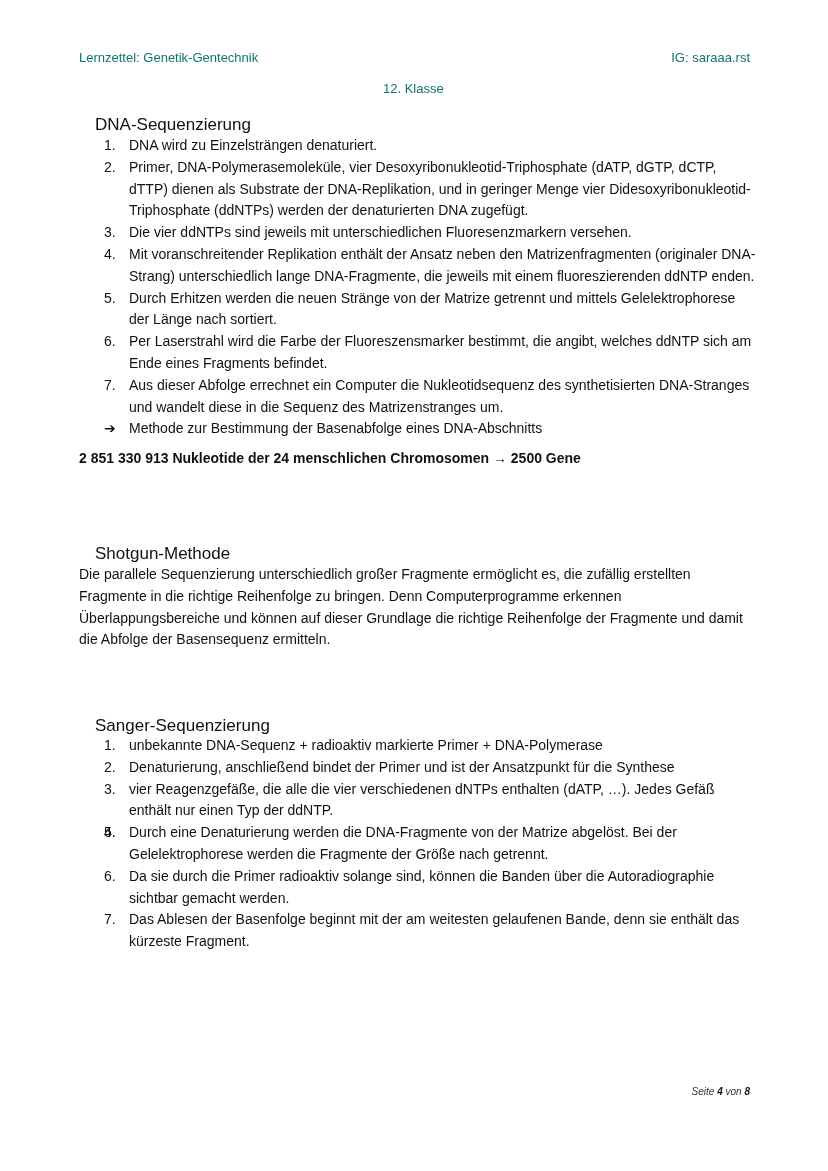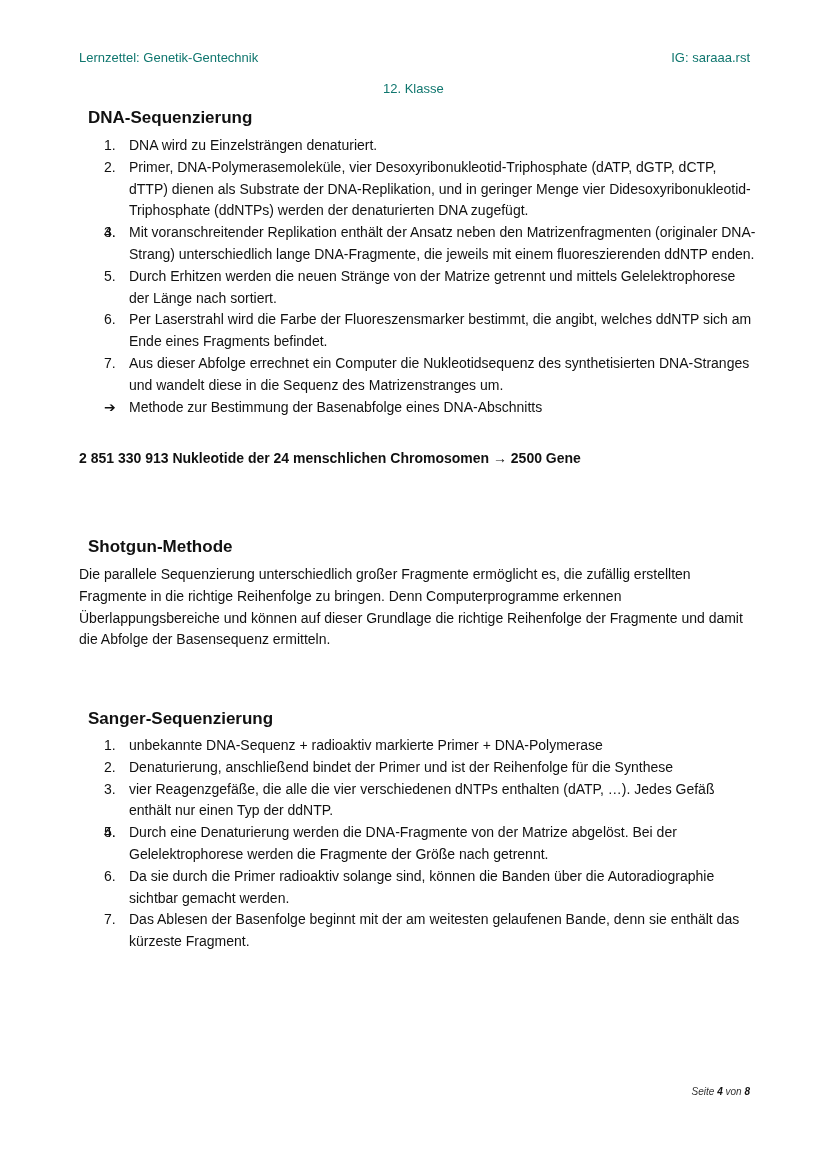--- a/index.html
+++ b/index.html
@@ -31,23 +31,23 @@
       color: #0f766e;
     }
     .header .left { position: absolute; left: 0; top: 0; }
     .header .center { position: absolute; left: 304px; top: 0; margin-top: 31px; }
     .header .right { position: absolute; right: 0; top: 0; text-align: center; }
 
     .section-title {
       position: absolute;
       left: 79px;
       font-size: 17px;
-      font-weight: bold;
+      font-weight: normal;
       color: #111111;
-      margin: 9px;
+      margin: 16px;
     }
 
     .list {
       position: absolute;
       left: 79px;
       width: 680px;
       margin: 0;
       padding: 0;
       list-style: none;
       font-size: 14px;
@@ -114,20 +114,21 @@
     <li>
       <span class="num">1.</span>
       <span>DNA wird zu Einzelsträngen denaturiert.</span>
     </li>
     <li>
       <span class="num">2.</span>
       <span>Primer, DNA-Polymerasemoleküle, vier Desoxyribonukleotid-Triphosphate (dATP, dGTP, dCTP, dTTP) dienen als Substrate der DNA-Replikation, und in geringer Menge vier Didesoxyribonukleotid-Triphosphate (ddNTPs) werden der denaturierten DNA zugefügt.</span>
     </li>
     <li>
       <span class="num">3.</span>
+      <span>Die vier ddNTPs sind jeweils mit unterschiedlichen Fluoresenzmarkern versehen.</span>
     </li>
     <li>
       <span class="num">4.</span>
       <span>Mit voranschreitender Replikation enthält der Ansatz neben den Matrizenfragmenten (originaler DNA-Strang) unterschiedlich lange DNA-Fragmente, die jeweils mit einem fluoreszierenden ddNTP enden.</span>
     </li>
     <li>
       <span class="num">5.</span>
       <span>Durch Erhitzen werden die neuen Stränge von der Matrize getrennt und mittels Gelelektrophorese der Länge nach sortiert.</span>
     </li>
     <li>
@@ -152,21 +153,21 @@
 
   <h2 class="section-title" style="top:700px;">Sanger-Sequenzierung</h2>
 
   <ol class="list" style="top:735px;">
     <li>
       <span class="num">1.</span>
       <span>unbekannte DNA-Sequenz + radioaktiv markierte Primer + DNA-Polymerase</span>
     </li>
     <li>
       <span class="num">2.</span>
-      <span>Denaturierung, anschließend bindet der Primer und ist der Reihenfolge für die Synthese</span>
+      <span>Denaturierung, anschließend bindet der Primer und ist der Ansatzpunkt für die Synthese</span>
     </li>
     <li>
       <span class="num">3.</span>
       <span>vier Reagenzgefäße, die alle die vier verschiedenen dNTPs enthalten (dATP, …). Jedes Gefäß enthält nur einen Typ der ddNTP.</span>
     </li>
     <li>
       <span class="num">4.</span>
     </li>
     <li>
       <span class="num">5.</span>

